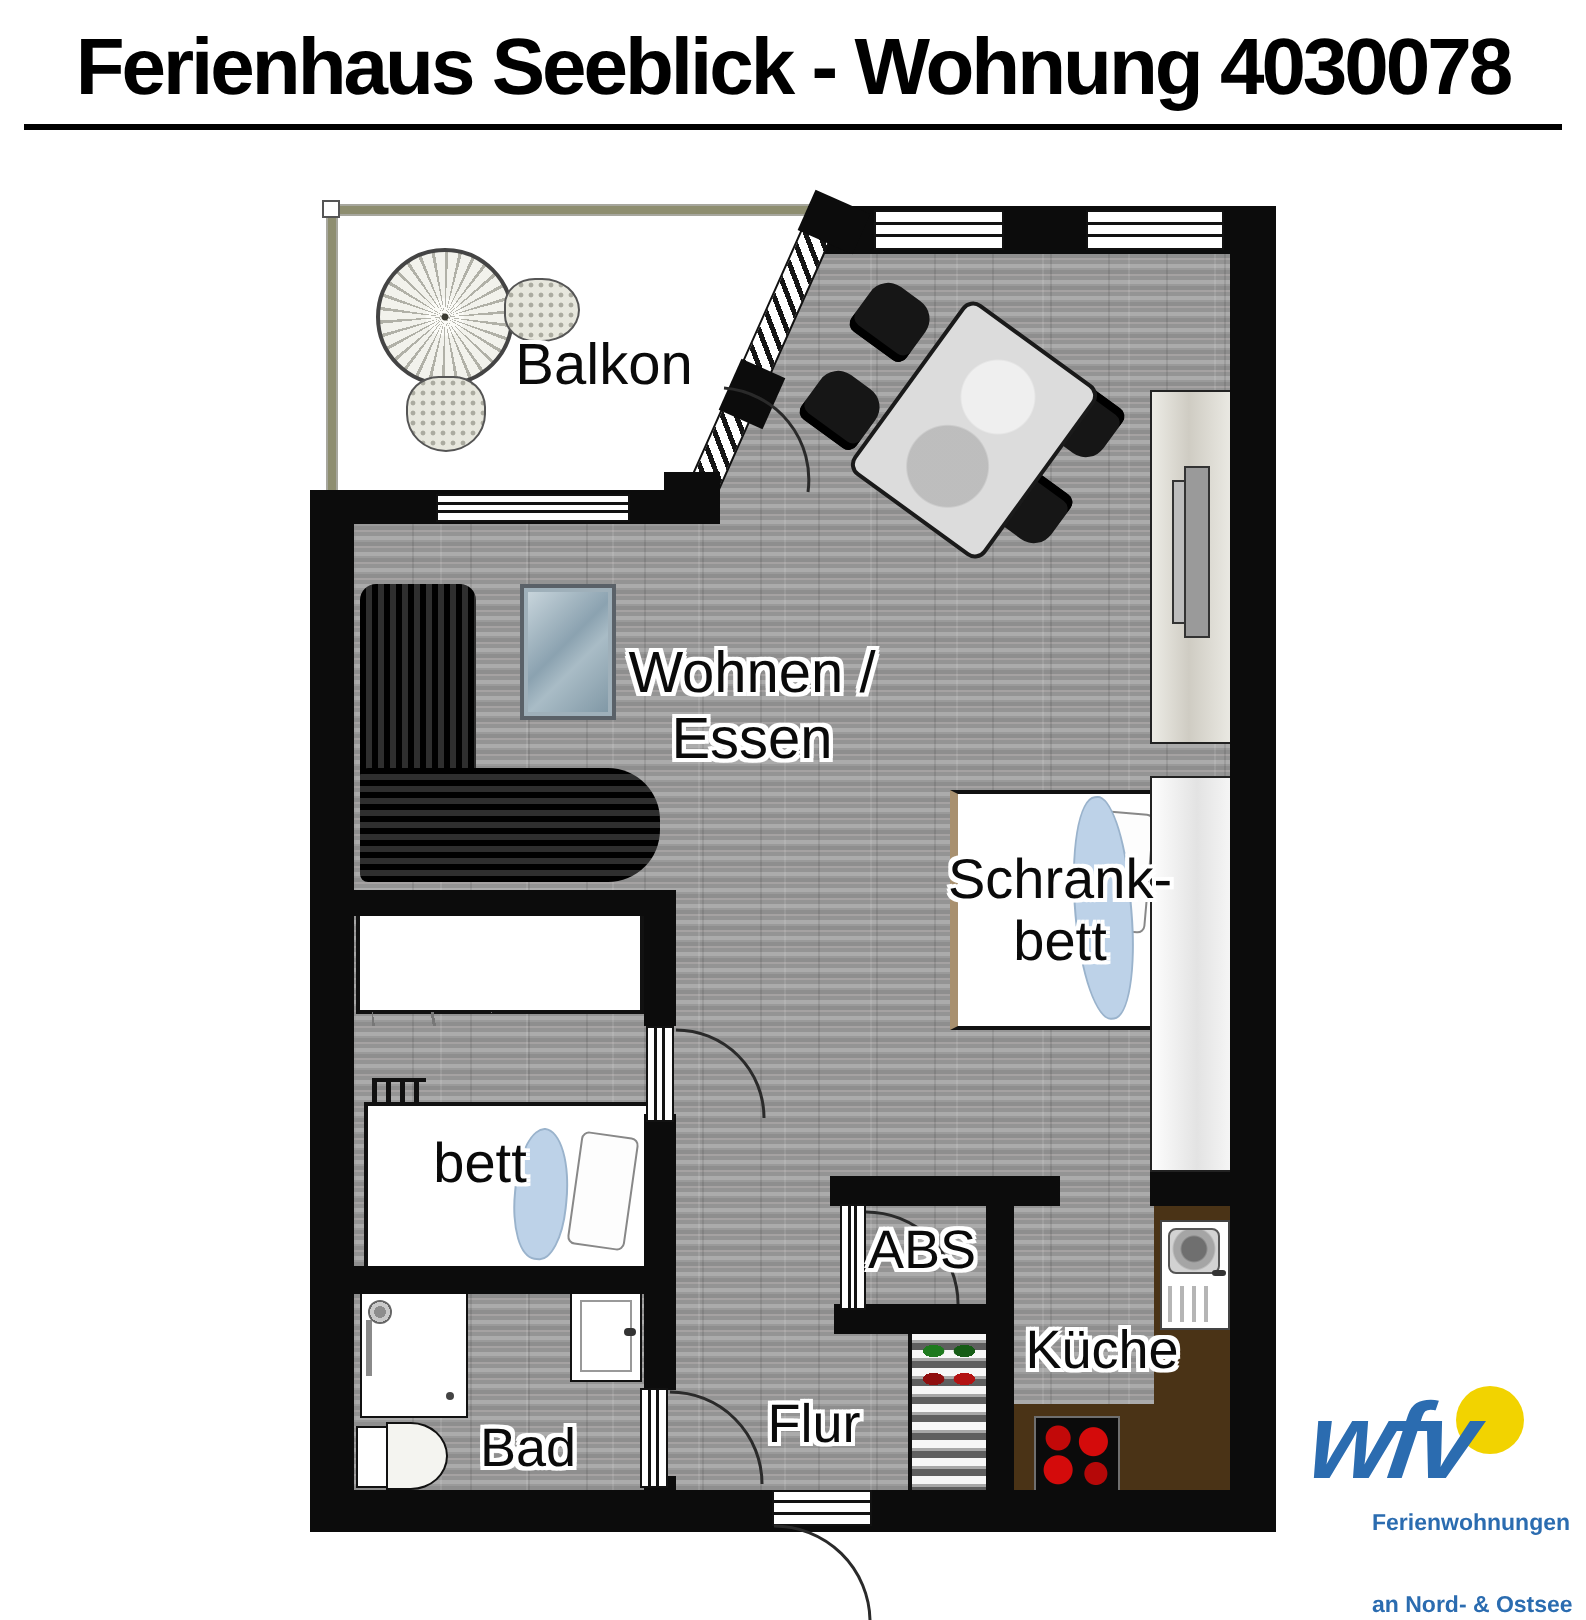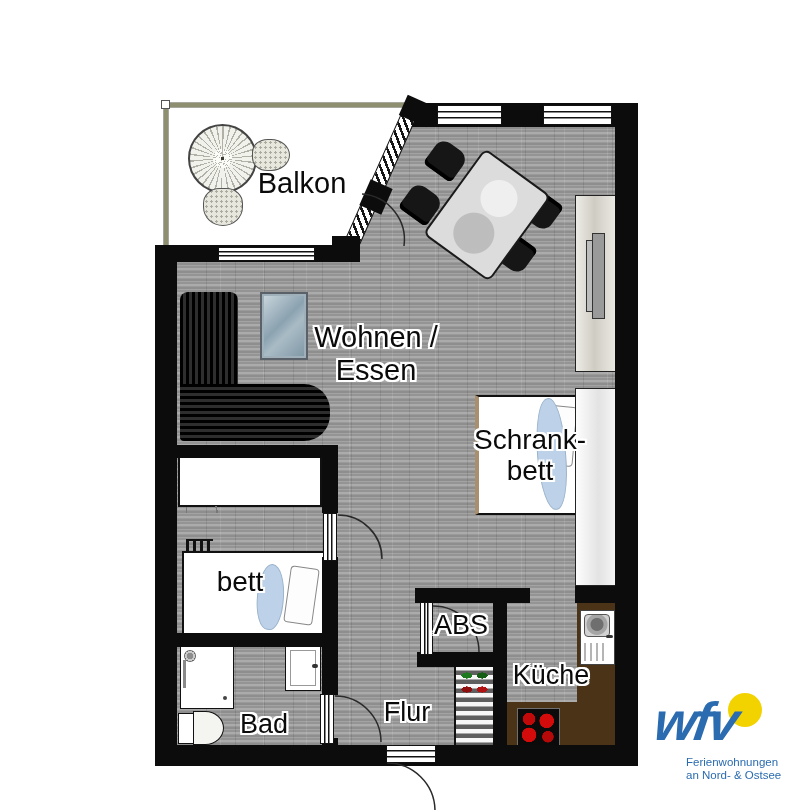--- a/index.html
+++ b/index.html
@@ -62,20 +62,21 @@
   
   .logo-sun{position:absolute;width:34px;height:34px;border-radius:50%;background:#f2d300;z-index:1;}
   .logo-wfv{position:absolute;font-style:italic;font-weight:bold;font-size:54px;letter-spacing:-3px;color:#2b6cb0;transform:skewX(-8deg);z-index:2;line-height:54px;}
   .logo-tag{position:absolute;font-size:11.5px;line-height:13px;color:#2b6cb0;z-index:2;}
 </style>
 </head>
 <body>
 
 <div id="page">
 
+  <div class="title">Ferienhaus Seeblick - Wohnung 4030078</div>
 
   <div class="wood" style="left:177px;top:108px;width:440px;height:640px;"></div>
 
   <div class="balcony-floor" style="left:157px;top:100px;width:258px;height:152px;clip-path:polygon(0 0,100% 0,73.5% 100%,0 100%);"></div>
 
   <div class="rail" style="left:164px;top:103px;width:252px;height:4px;"></div>
   <div class="rail" style="left:164px;top:103px;width:4px;height:149px;"></div>
   <div class="railcorner" style="left:161px;top:100px;"></div>
 
   <div class="furn btable" style="left:188px;top:124px;width:65px;height:65px;"></div>
@@ -187,18 +188,18 @@
   <div class="rlabel" style="left:240px;top:566px;font-size:28px;">
     <span>bett</span>
   </div>
   <div class="rlabel" style="left:461px;top:610px;text-align:center;">ABS</div>
   <div class="rlabel" style="left:551px;top:660px;">Küche</div>
   <div class="rlabel" style="left:264px;top:709px;">Bad</div>
   <div class="rlabel" style="left:407px;top:697px;">Flur</div>
 
   <div class="logo-sun" style="left:728px;top:693px;"></div>
   <div class="logo-wfv" style="left:655px;top:694px;">wfv</div>
-  <div class="logo-tag" style="left:686px;top:756px;">
+  <div class="logo-tag" style="left:686px;top:756px;font-weight:bold;">
     <span style="display:block;">Ferienwohnungen</span>
-    <span style="display:block;">an Nord- &amp; Ostsee</span>
+    <span style="display:block;margin-top:28px;">an Nord- &amp; Ostsee</span>
   </div>
 
 </div>
 
 </body></html>

